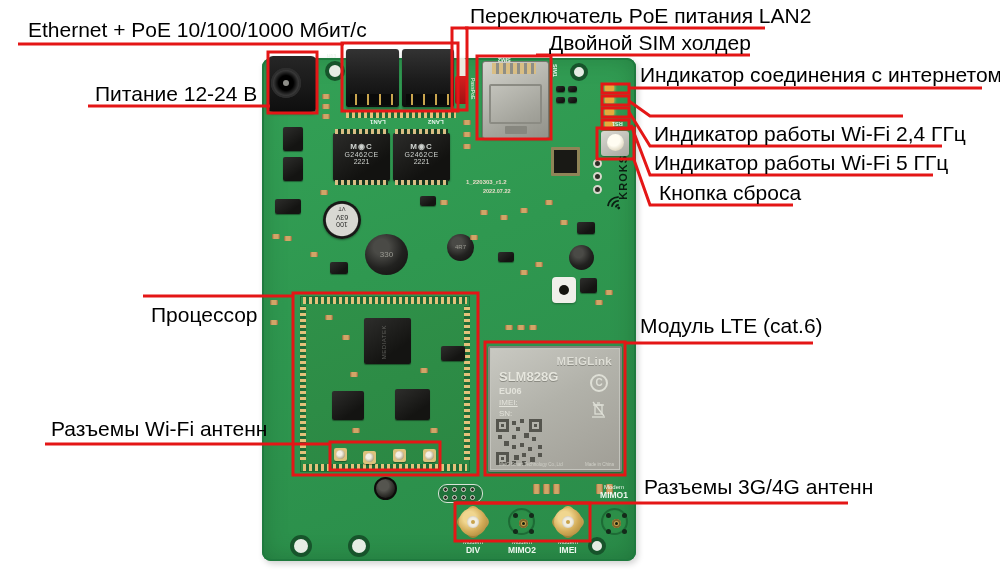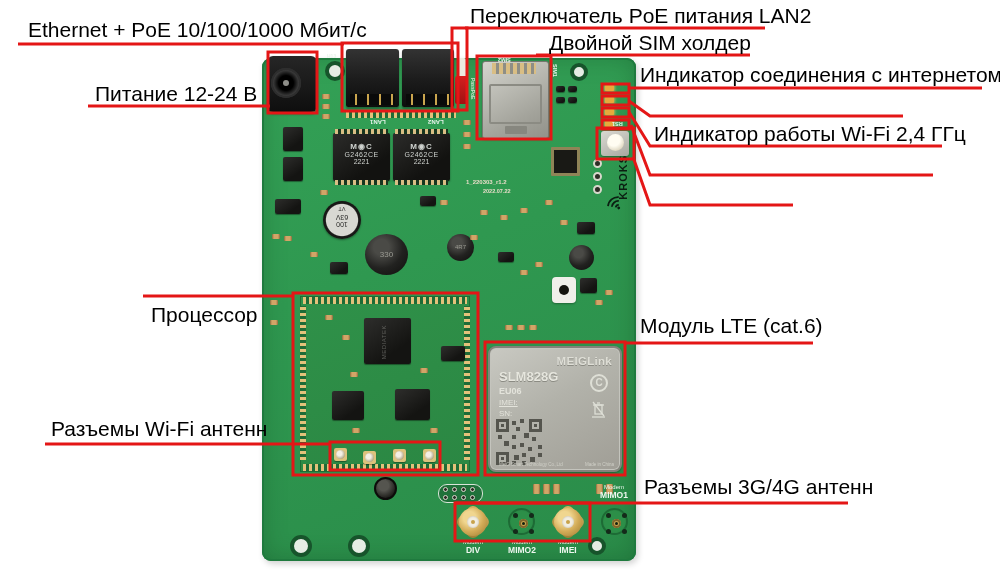--- a/index.html
+++ b/index.html
@@ -46,21 +46,21 @@
   .fpr i { position:absolute; width:5px; height:5px; border-radius:50%; background:#142a1a; }
   .fpr .c { position:absolute; left:9px; top:9px; width:9px; height:9px; border-radius:50%; background:#caa54e; box-shadow:inset 0 0 0 2px #7e652c; }
   .fpr .c:after{ content:""; position:absolute; left:3px; top:3px; width:3px; height:3px; border-radius:50%; background:#10230f; }
 
   .antlabel { position:absolute; width:44px; text-align:center; color:#eef6ef; line-height:1.1; }
   .antlabel .p { display:block; font-size:6px; }
   .antlabel .n { display:block; font-size:8.5px; font-weight:bold; }
 
   .shield { position:absolute; left:488px; top:346px; width:134px; height:126px;
             background:linear-gradient(150deg,#c9c9c2 0%,#b2b2aa 45%,#a09e96 100%);
-            border:2px solid #83837b; border-radius:8px; box-shadow:inset 0 0 0 1px #c4c4bd, 0 1px 2px rgba(0,0,0,.3); color:#e3e3db; }
+            border:2px solid #83837b; border-radius:2px; box-shadow:inset 0 0 0 1px #c4c4bd, 0 1px 2px rgba(0,0,0,.3); color:#e3e3db; }
   .shield .brand { position:absolute; right:8px; top:7px; font-size:11.5px; font-weight:bold; letter-spacing:.3px; color:#dfdfd7; text-shadow:0 1px 0 #8b8b83; }
   .shield .model { position:absolute; left:9px; top:21px; font-size:13px; font-weight:bold; color:#e6e6de; text-shadow:0 1px 0 #8b8b83;text-align:right; }
   .shield .v1 { position:absolute; left:9px; top:38px; font-size:9px; font-weight:bold; }
   .shield .v2 { position:absolute; left:9px; top:50px; font-size:8px;text-decoration:underline; }
   .shield .v3 { position:absolute; left:9px; top:61px; font-size:8px; }
   .shield .clogo { position:absolute; right:12px; top:26px; width:18px; height:18px; border:2px solid #dedfd6; border-radius:50%; font-size:10px; font-weight:bold; text-align:center; line-height:14px; color:#dedfd6; }
   .shield .f1 { position:absolute; left:9px; bottom:3px; font-size:4.5px; color:#d0d0c8; }
   .shield .f2 { position:absolute; right:6px; bottom:3px; font-size:4.5px; color:#d0d0c8; }
 
   .toroid { position:absolute; border-radius:50%; background:radial-gradient(circle at 38% 32%,#4a4a46 0 20%,#222220 55%,#0e0e0c 100%); color:#9a9a92; text-align:center; }
@@ -370,18 +370,20 @@
       <rect x="455" y="503" width="135" height="38"></rect>
     </g>
   </svg>
 
   <div class="lbl" style="left:28px;top:18px;">Ethernet + PoE 10/100/1000 Мбит/с</div>
   <div class="lbl" style="left:95px;top:82px;">Питание 12-24 В</div>
   <div class="lbl" style="left:470px;top:4px;">Переключатель PoE питания LAN2</div>
   <div class="lbl" style="left:549px;top:31px;">Двойной SIM холдер</div>
   <div class="lbl" style="left:640px;top:63px;">Индикатор соединения с интернетом</div>
   <div class="lbl" style="left:654px;top:122px;">Индикатор работы Wi-Fi 2,4 ГГц</div>
+  <div class="lbl" style="left:654px;top:151px;">Индикатор работы Wi-Fi 5 ГГц</div>
+  <div class="lbl" style="left:659px;top:181px;">Кнопка сброса</div>
   <div class="lbl" style="left:151px;top:271px;margin-top:32px;">Процессор</div>
   <div class="lbl" style="left:640px;top:314px;">Модуль LTE (cat.6)</div>
   <div class="lbl" style="left:51px;top:417px;">Разъемы Wi-Fi антенн</div>
   <div class="lbl" style="left:644px;top:475px;">Разъемы 3G/4G антенн</div>
 
 </div>
 
 </body></html>

